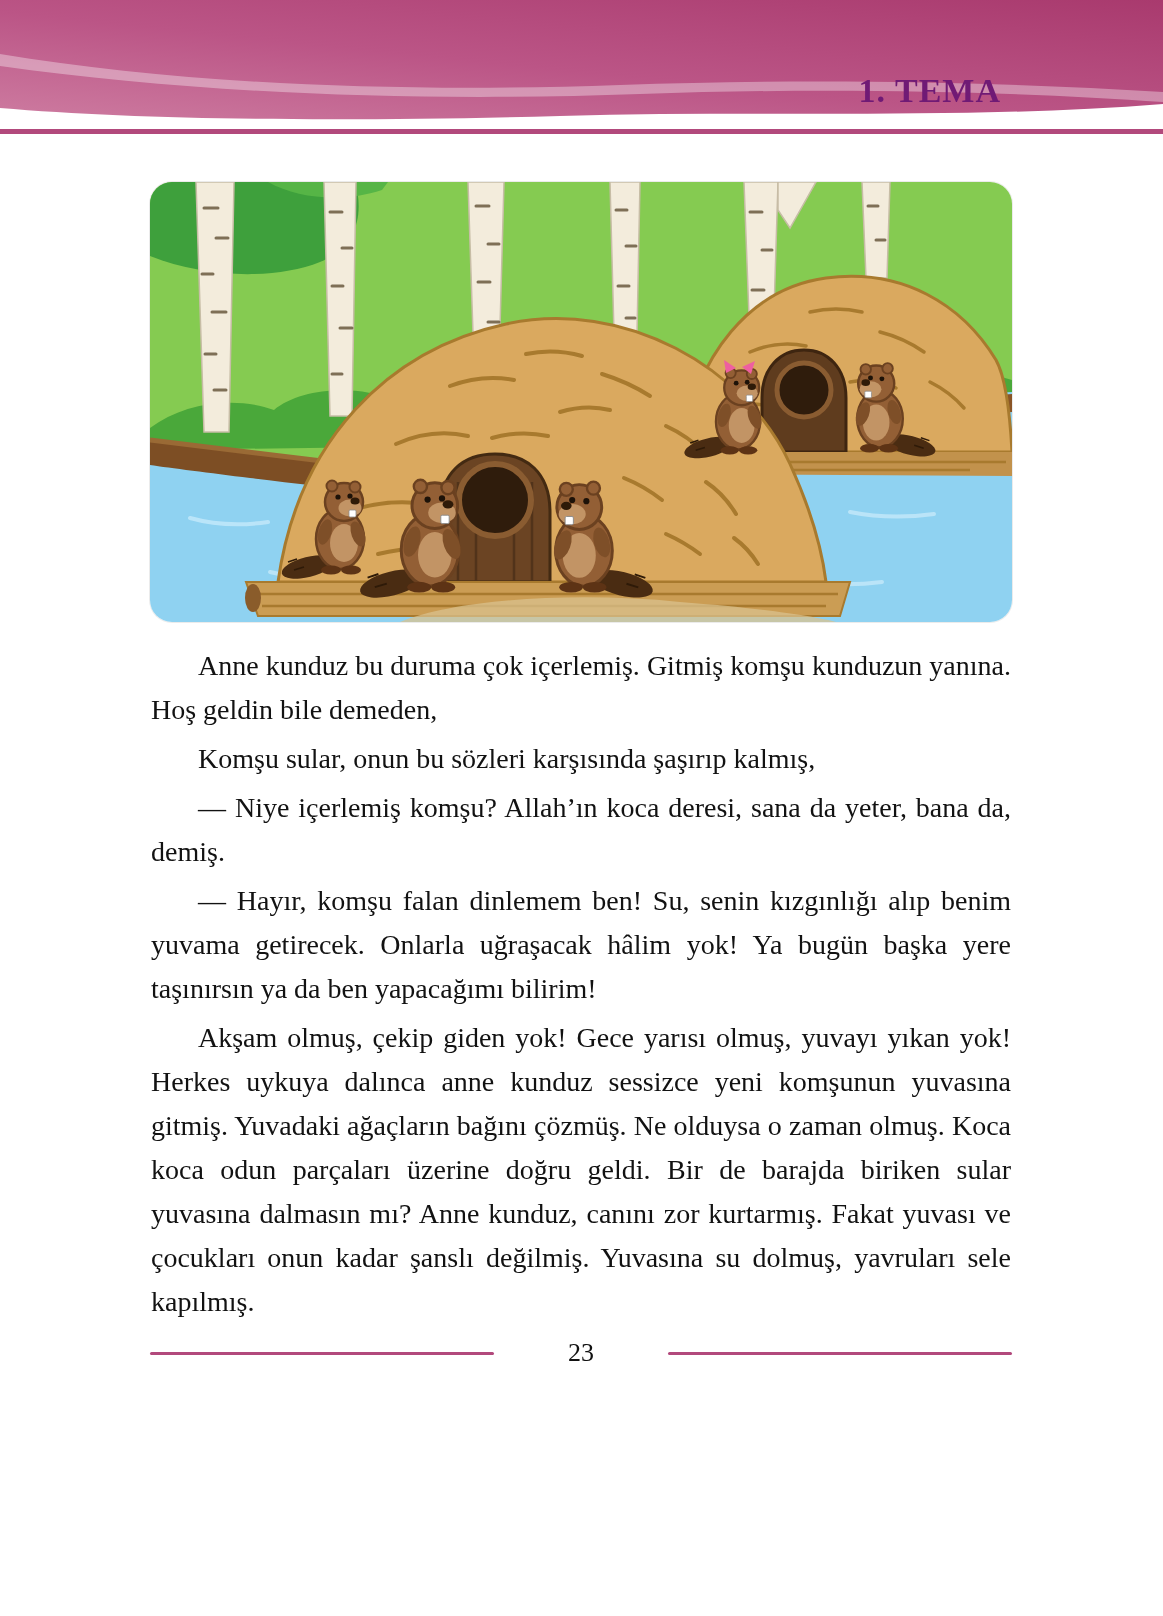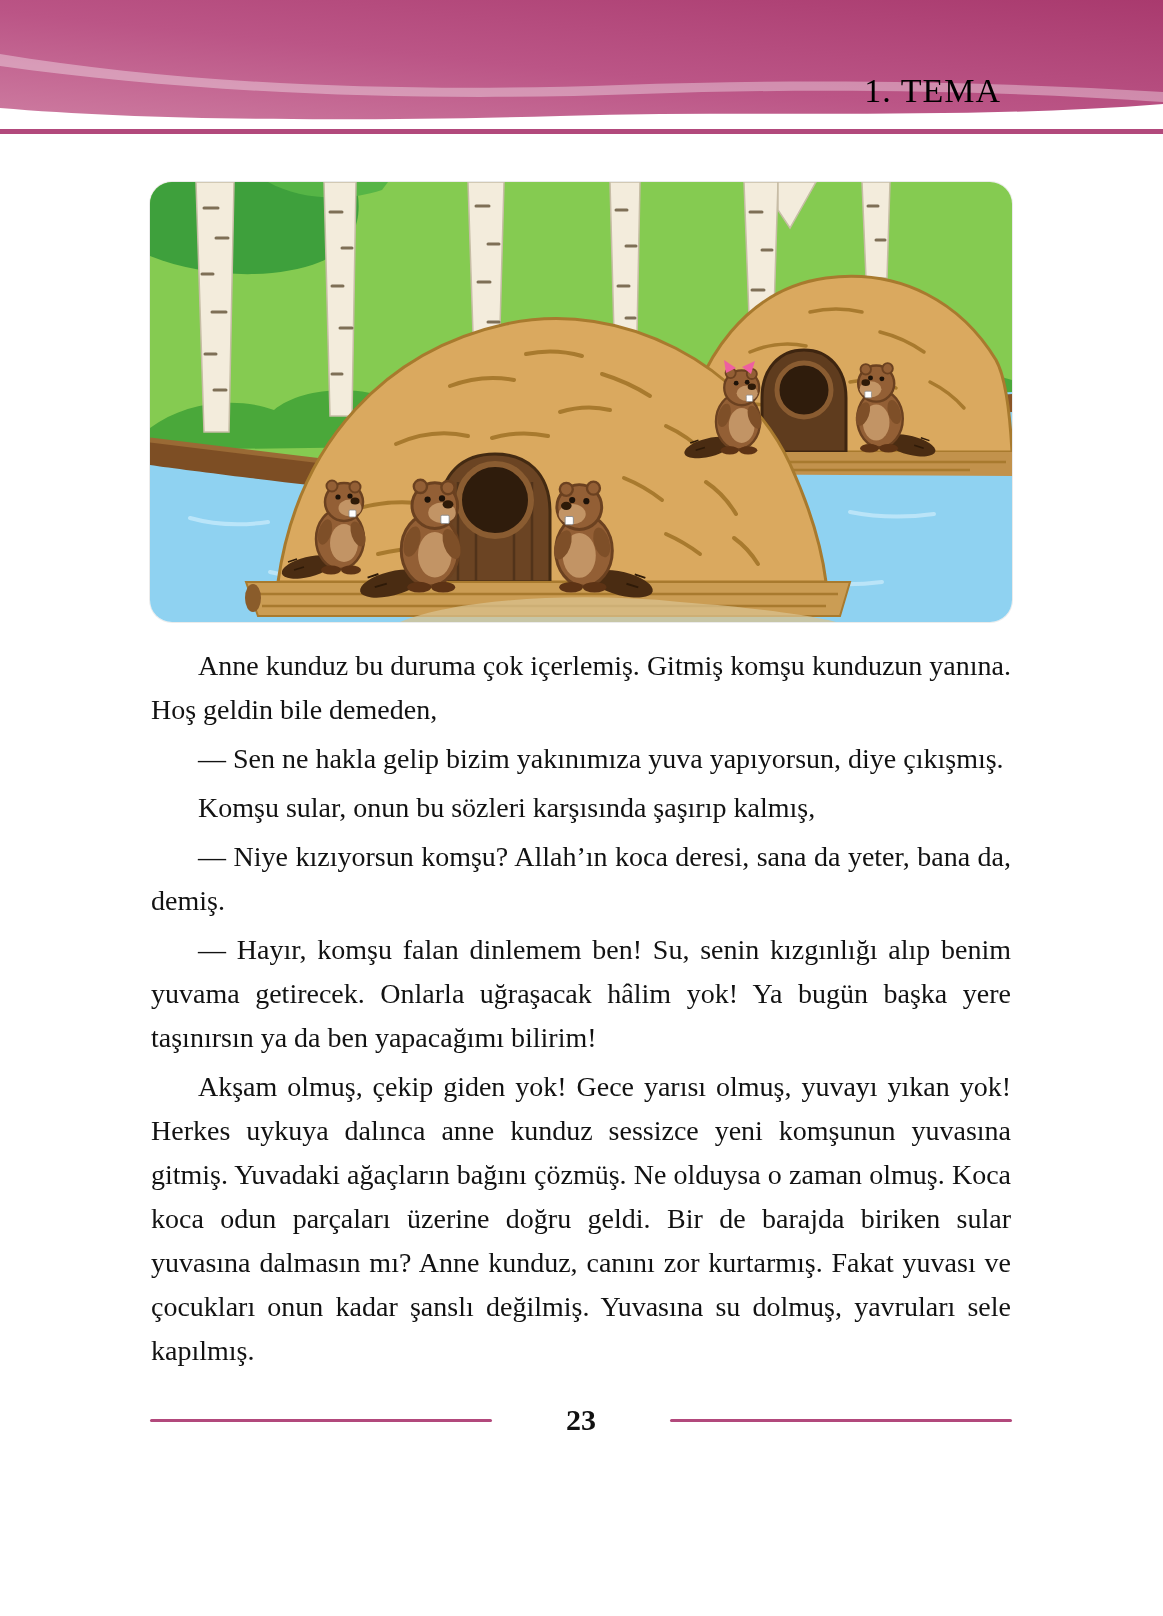--- a/index.html
+++ b/index.html
@@ -4,42 +4,42 @@
 <style>
   html,body{margin:0;padding:0;background:#fff;}
   .page{
     width:1163px;height:1616px;position:relative;background:#ffffff;
     font-family:"Liberation Serif", serif;overflow:hidden;
   }
   
   .band{position:relative;width:100%;height:142px;}
   .band svg{position:absolute;inset:0;width:100%;height:100%;display:block;}
   .tema{
-    position:absolute;top:72px;right:162px;color:#000000;
-    font-size:34px;font-weight:normal;letter-spacing:1px;
+    position:absolute;top:72px;right:162px;color:#701a75;
+    font-size:34px;font-weight:bold;letter-spacing:1px;
   }
   
   .illustration{
     margin:40px 151px 0 150px;width:862px;height:440px;
     border-radius:22px;overflow:hidden;box-shadow:0 0 0 1px rgba(0,0,0,0.08);
   }
   .illustration svg{display:block;width:100%;height:100%;}
   
   .story{
     margin:22px 72px 0 151px;width:860px;
     font-size:28px;line-height:44px;text-align:justify;color:#121212;
   }
   .story p{margin:0 0 5px 0;text-indent:47px;}
   
   .footer{
     margin:14px 151px 0 150px;width:862px;
     display:flex;align-items:center;
   }
   .rule{flex:1;height:3px;background:#b2497c;border-radius:2px;}
-  .page-num{margin:16px 74px;font-size:30px;font-weight:bold;color:#111;}
+  .page-num{margin:0 74px;font-size:26px;font-weight:normal;color:#111;}
 </style>
 </head>
 <body>
 
 <div class="page">
 
   <header class="band">
     <svg viewBox="0 0 1163 142" preserveAspectRatio="none">
       <defs>
         <linearGradient id="bandg" x1="0" y1="1" x2="1" y2="0">
@@ -173,23 +173,22 @@
       <use href="#beaver" transform="translate(280,410) scale(1.2)"></use>
       <use href="#beaver" transform="translate(434,410) scale(-1.18,1.18)"></use>
       <use href="#beaver" transform="translate(588,272) scale(0.92)"></use>
       <path d="M586,186 l-12,-8 l2,13 z M592,185 l13,-6 l-4,13 z" fill="#ee5fa0"></path>
       <use href="#beaver" transform="translate(730,270) scale(-0.95,0.95)"></use>
     </svg>
   </figure>
 
   <main class="story">
     <p>Anne kunduz bu duruma çok içerlemiş. Gitmiş komşu kunduzun yanına. Hoş geldin bile demeden,</p>
-    <p>— Sen ne hakla gelip bizim yakınımıza yuva yapıyorsun, diye çıkışmış.</p>
     <p>Komşu sular, onun bu sözleri karşısında şaşırıp kalmış,</p>
-    <p>— Niye kızıyorsun komşu? Allah’ın koca deresi, sana da yeter, bana da, demiş.</p>
+    <p>— Niye içerlemiş komşu? Allah’ın koca deresi, sana da yeter, bana da, demiş.</p>
     <p>— Hayır, komşu falan dinlemem ben! Su, senin kızgınlığı alıp benim yuvama getirecek. Onlarla uğraşacak hâlim yok! Ya bugün başka yere taşınırsın ya da ben yapacağımı bilirim!</p>
     <p>Akşam olmuş, çekip giden yok! Gece yarısı olmuş, yuvayı yıkan yok! Herkes uykuya dalınca anne kunduz sessizce yeni komşunun yuvasına gitmiş. Yuvadaki ağaçların bağını çözmüş. Ne olduysa o zaman olmuş. Koca koca odun parçaları üzerine doğru geldi. Bir de barajda biriken sular yuvasına dalmasın mı? Anne kunduz, canını zor kurtarmış. Fakat yuvası ve çocukları onun kadar şanslı değilmiş. Yuvasına su dolmuş, yavruları sele kapılmış.</p>
   </main>
 
   <footer class="footer">
     <span class="rule"></span>
     <span class="page-num">23</span>
     <span class="rule"></span>
   </footer>
 

